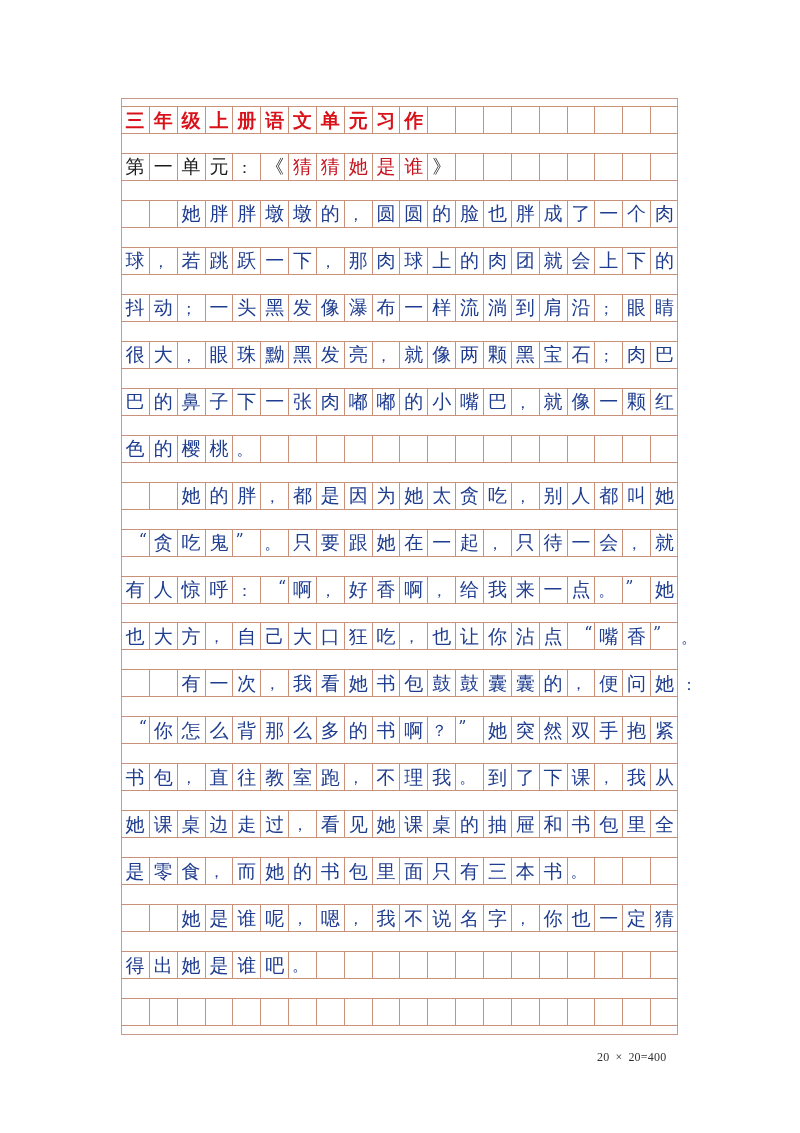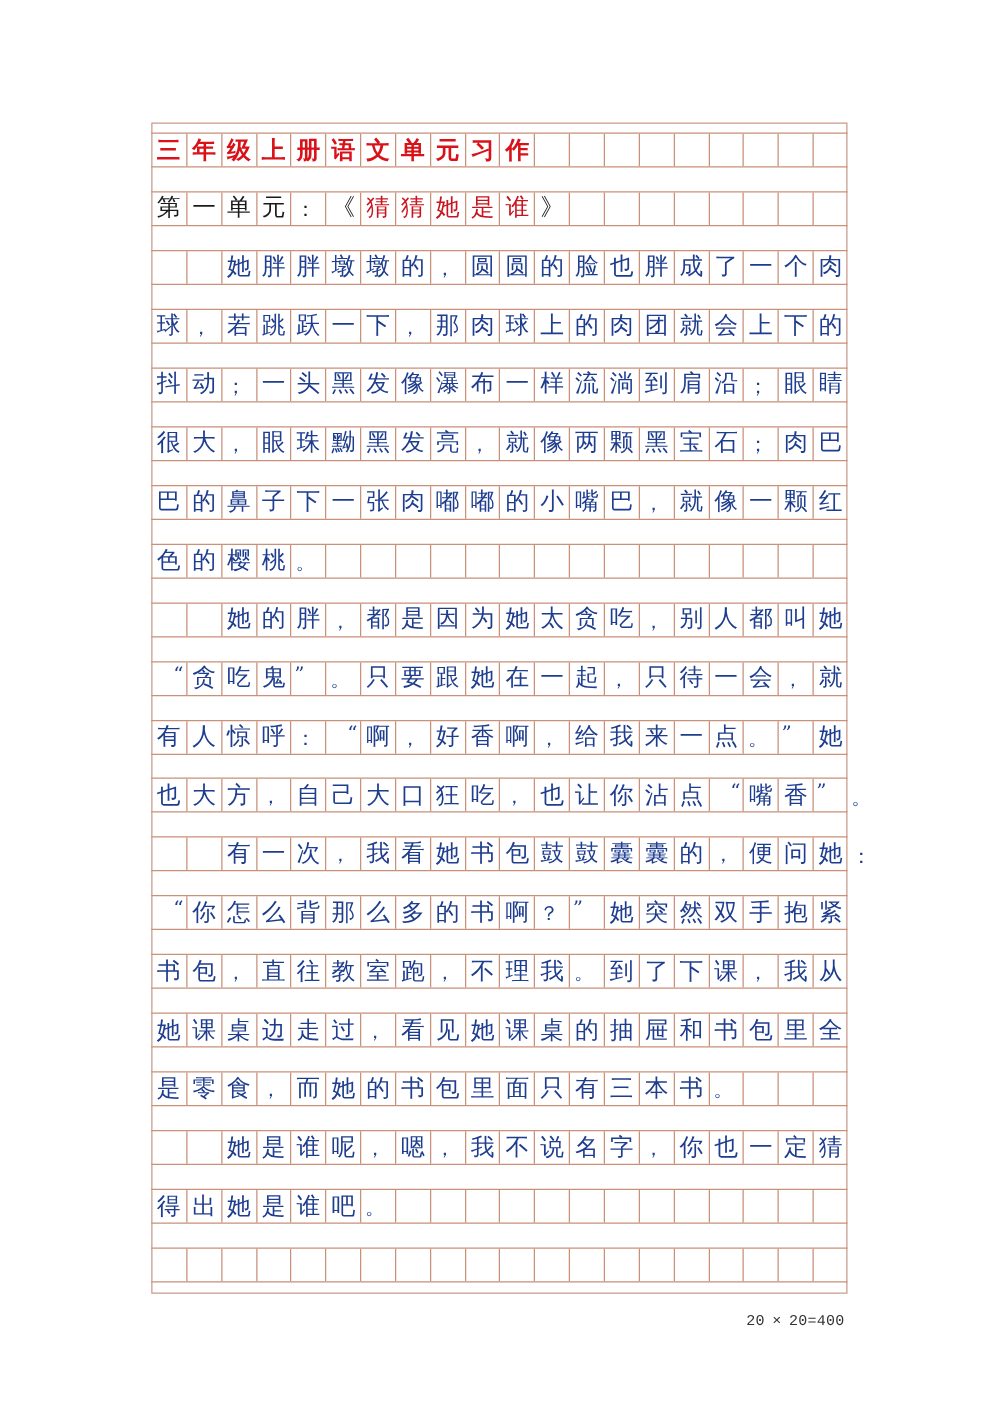--- a/index.html
+++ b/index.html
@@ -15,21 +15,21 @@
           justify-content: center; font-size: 19px; line-height: 1;
           color: #1f3d8f; position: relative; }
   .cell:first-child { border-left: none; }
   .cell.title { color: #d9121a; font-weight: bold; font-family: "DejaVu Sans", "Liberation Sans", sans-serif; }
   .cell.black { color: #1a1a1a; }
   .cell.red { color: #c8141e; }
   .cell.punct { justify-content: flex-start; align-items: flex-end; padding-left: 3px; padding-bottom: 4px; font-size: 16px; }
   .cell.punct-q-open { justify-content: flex-end; align-items: flex-start; padding-right: 2px; padding-top: 2px; font-size: 16px; }
   .cell.punct-q-close { justify-content: flex-start; align-items: flex-start; padding-left: 2px; padding-top: 2px; font-size: 16px; }
   .overflow { position: absolute; left: 30px; bottom: 3px; font-size: 16px; color: #1f3d8f; }
-  .footer { position: absolute; left: 597px; top: 1050px; font-family: Liberation Mono, monospace;
+  .footer { position: absolute; left: 597px; top: 1050px; font-family: Liberation Serif, serif;
             font-size: 12px; color: #333333; letter-spacing: 0.2px; }
   .footer .x { margin: 0 6px; }
 </style>
 </head>
 <body>
 
 <div class="sheet" id="sheet">
     <div class="row" style="top: 7px;">
       <div class="cell title">三</div>
       <div class="cell title">年</div>

